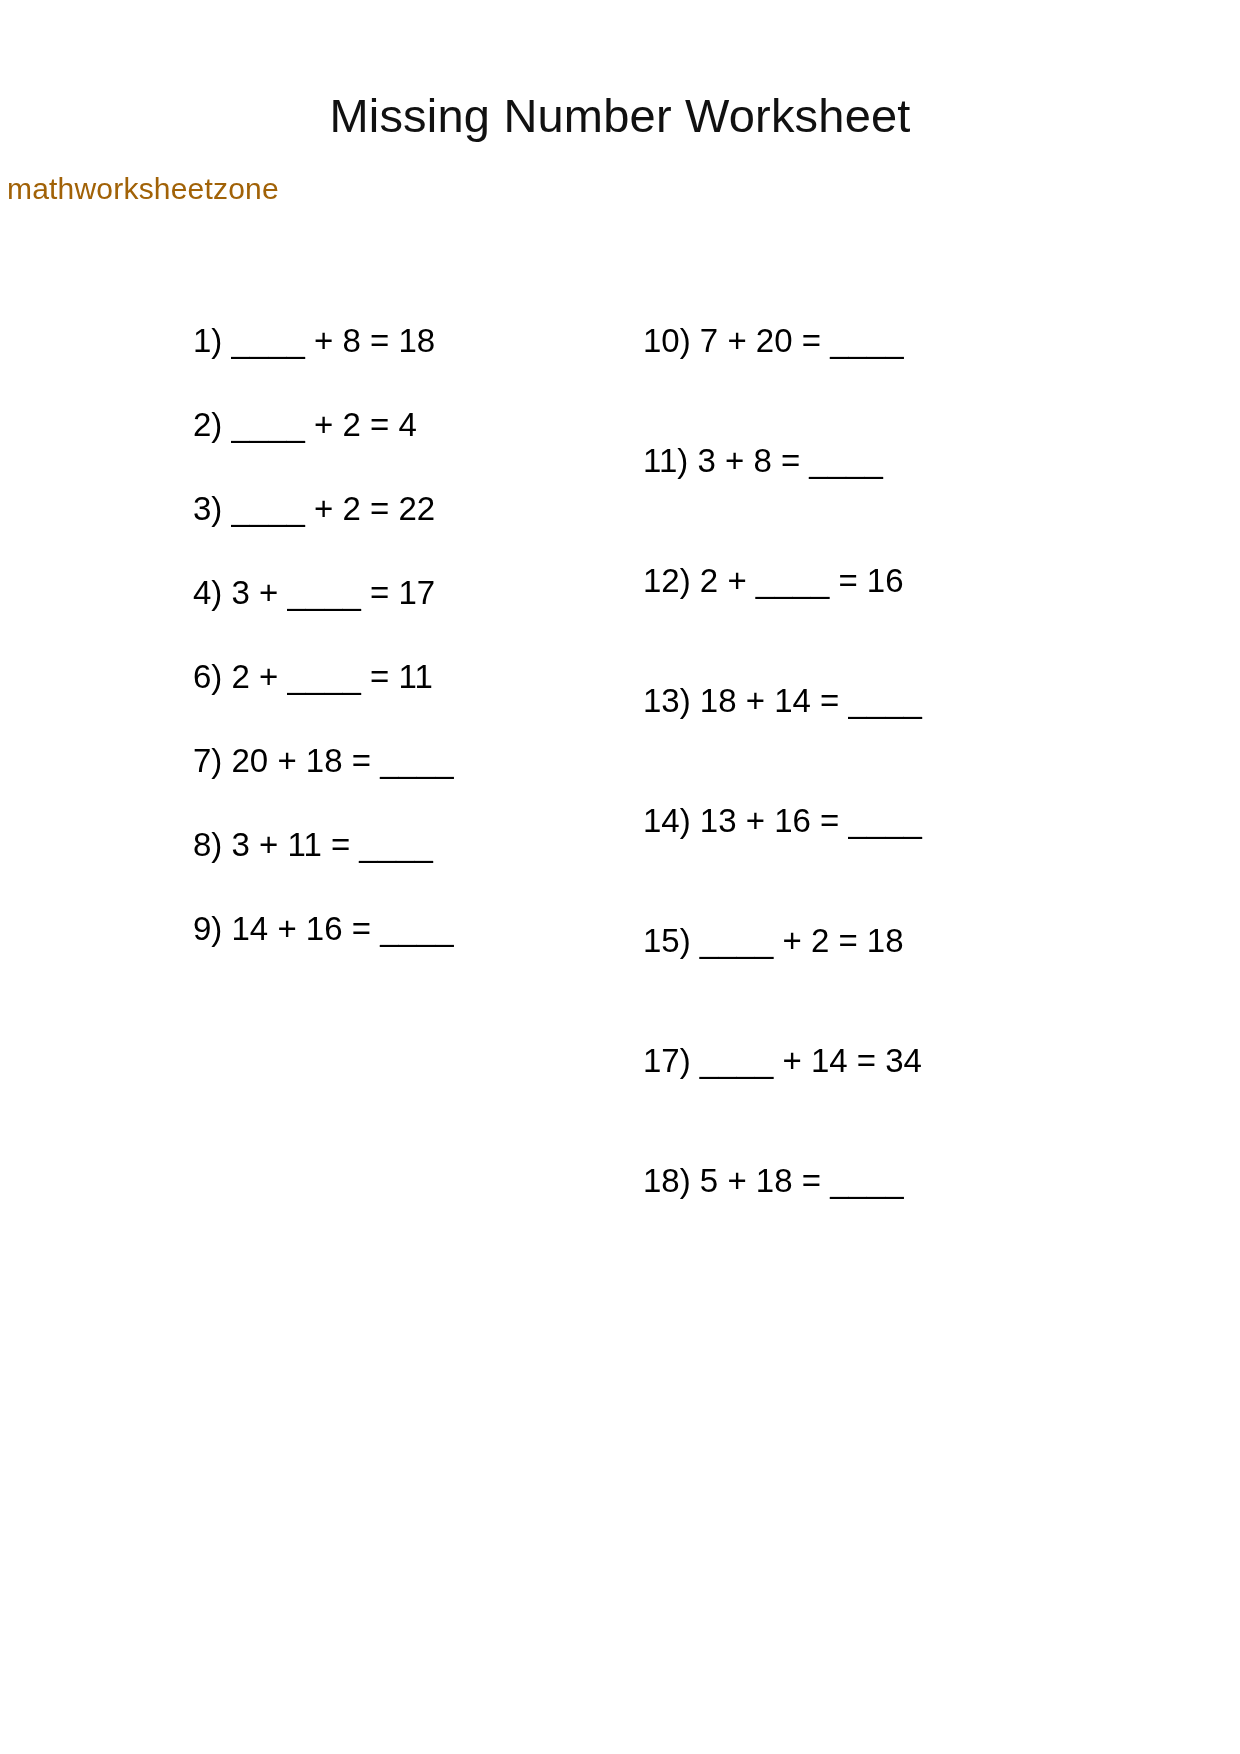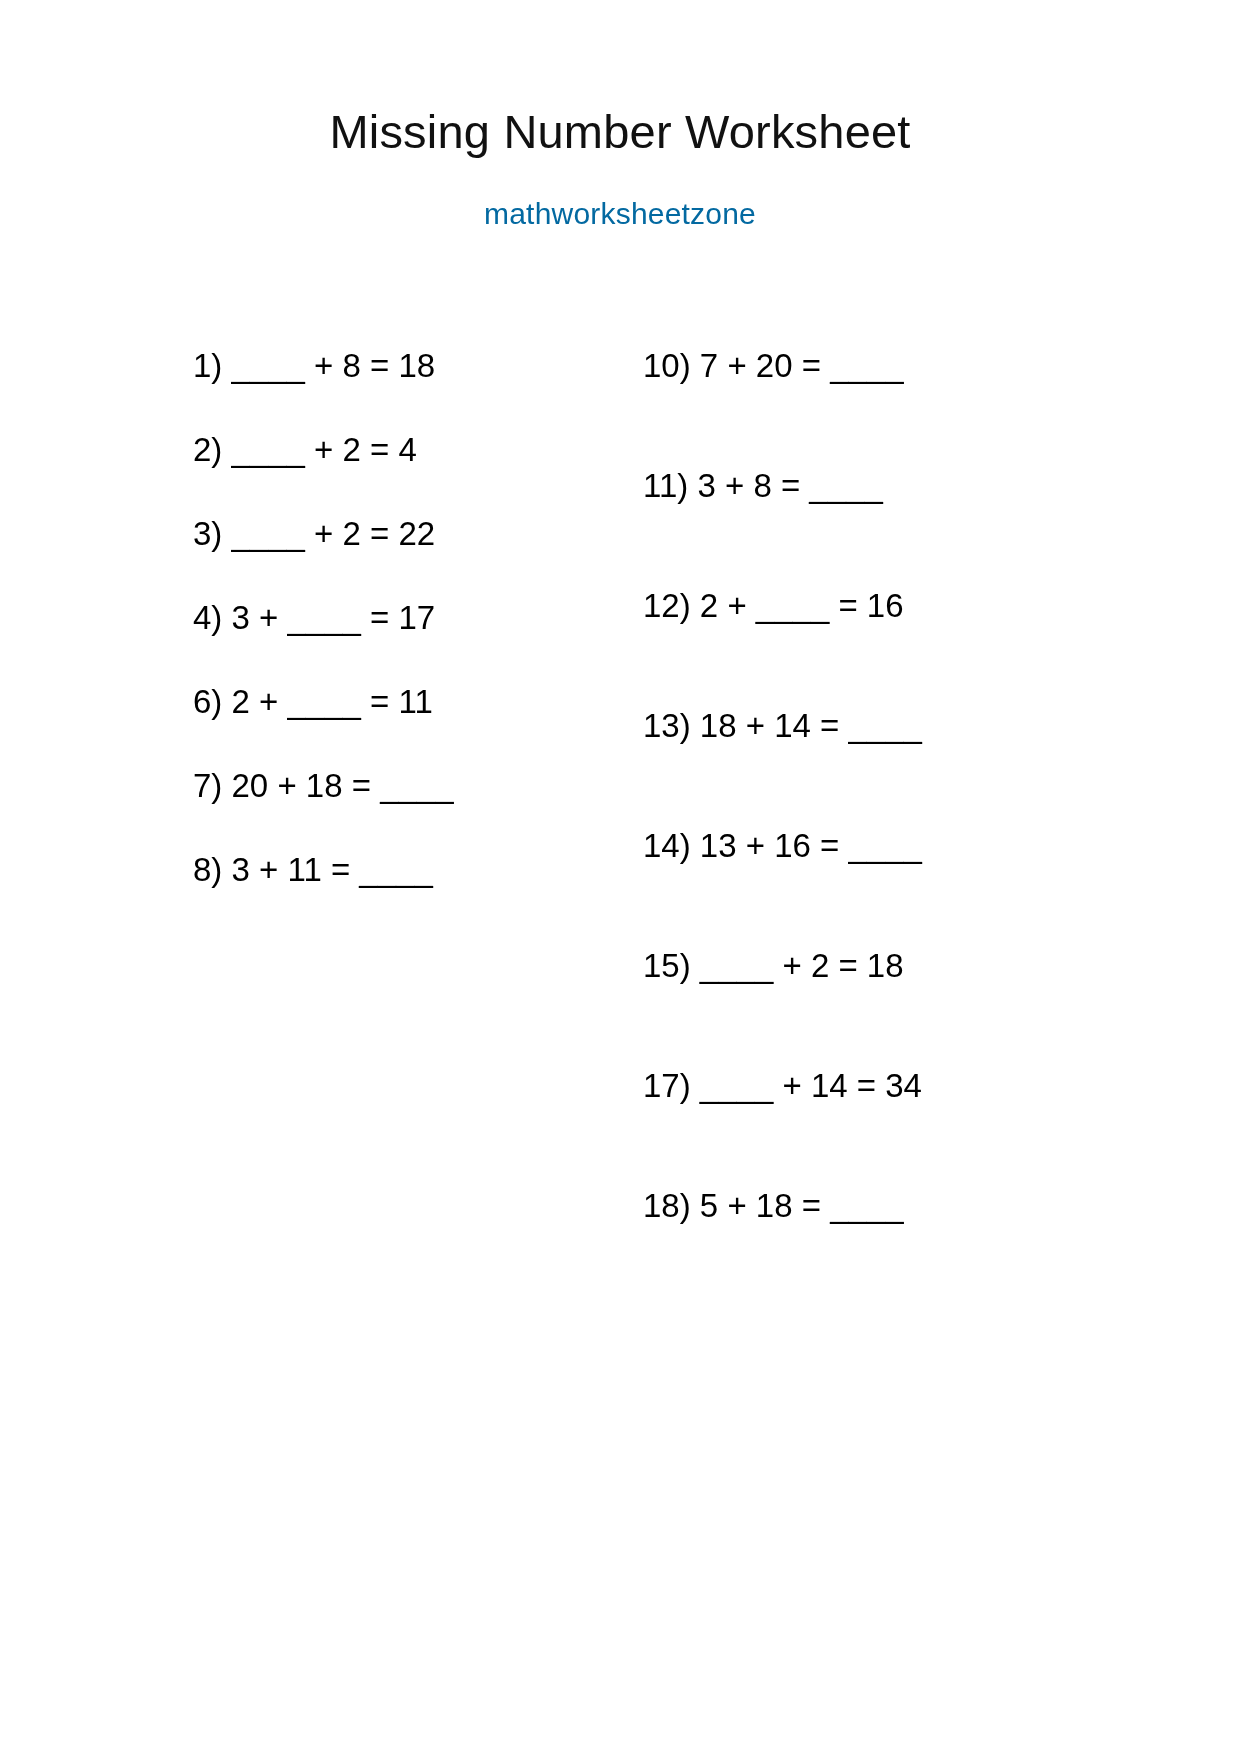--- a/index.html
+++ b/index.html
@@ -20,29 +20,29 @@
     height: 1754px;
     box-sizing: border-box;
     padding: 0;
     position: relative;
   }
   .title {
     text-align: center;
     font-size: 47px;
     font-weight: normal;
     color: #111111;
-    margin: 16px;
+    margin: 0;
     padding-top: 88px;
     letter-spacing: 0.2px;
   }
   .subtitle {
-    text-align: center;
+    text-align: left;
     font-size: 30px;
-    color: #0369a1;
-    margin: 16px;
+    color: #a16207;
+    margin: 7px;
     padding-top: 22px;
     letter-spacing: 0.2px;
   }
   .problems {
     margin-top: 92px;
     display: flex;
     flex-direction: row;
     padding-left: 178px;
     box-sizing: border-box;
   }
@@ -74,20 +74,21 @@
   <div class="problems">
 
     <div class="col col-left">
       <div class="problem">1) ____ + 8 = 18</div>
       <div class="problem">2) ____ + 2 = 4</div>
       <div class="problem">3) ____ + 2 = 22</div>
       <div class="problem">4) 3 + ____ = 17</div>
       <div class="problem">6) 2 + ____ = 11</div>
       <div class="problem">7) 20 + 18 = ____</div>
       <div class="problem">8) 3 + 11 = ____</div>
+      <div class="problem">9) 14 + 16 = ____</div>
     </div>
 
     <div class="col col-right">
       <div class="problem">10) 7 + 20 = ____</div>
       <div class="problem">11) 3 + 8 = ____</div>
       <div class="problem">12) 2 + ____ = 16</div>
       <div class="problem">13) 18 + 14 = ____</div>
       <div class="problem">14) 13 + 16 = ____</div>
       <div class="problem">15) ____ + 2 = 18</div>
       <div class="problem">17) ____ + 14 = 34</div>

